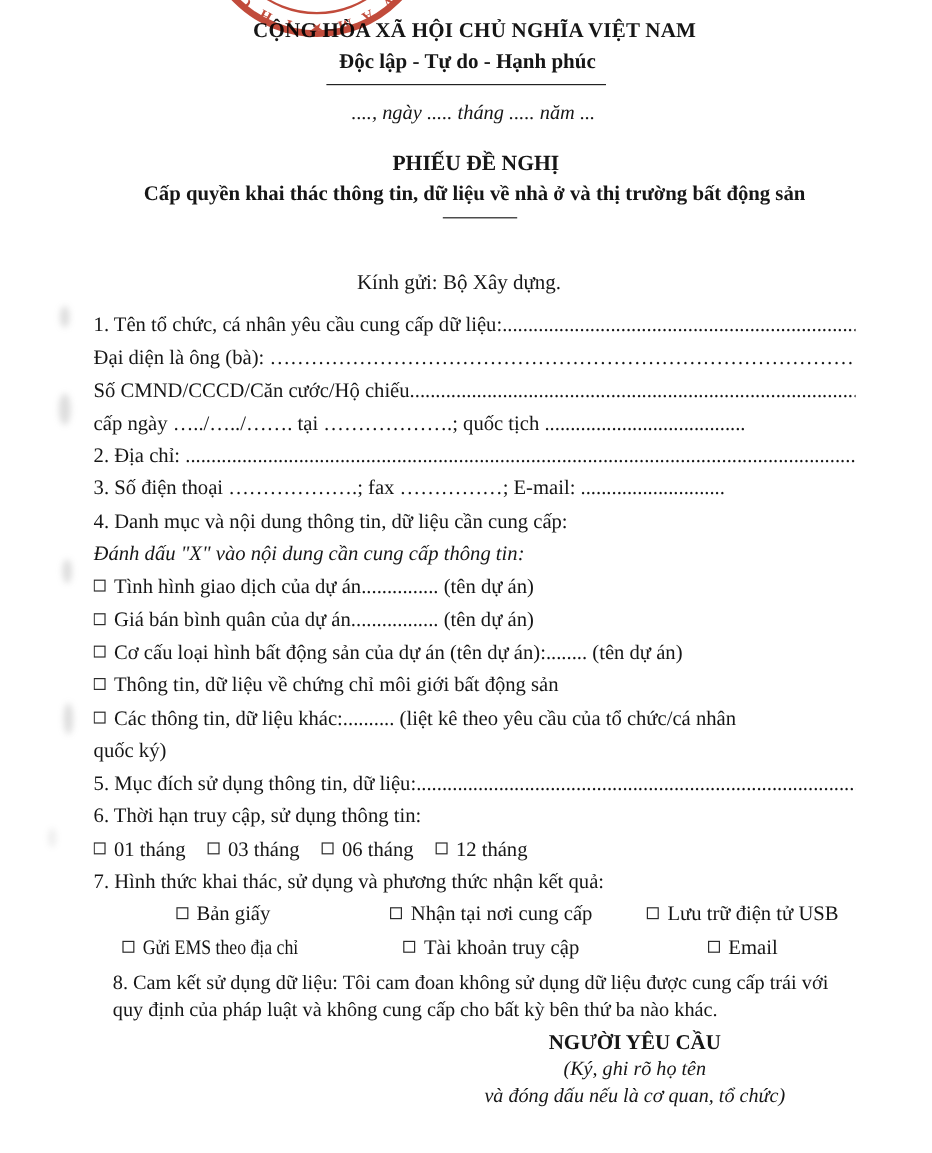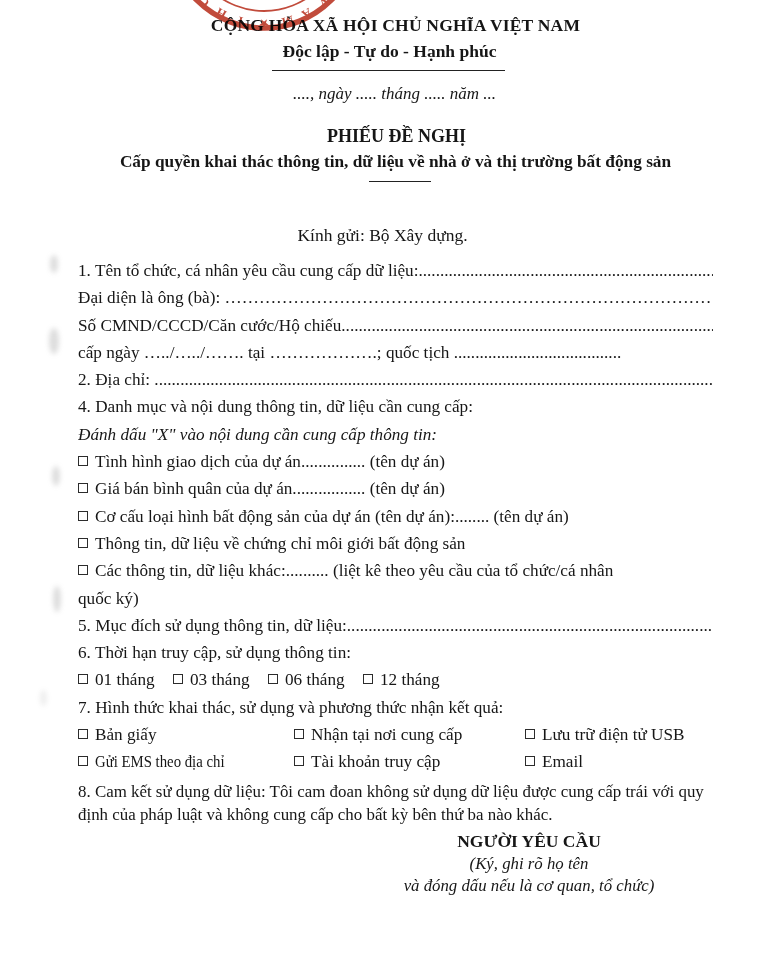--- a/index.html
+++ b/index.html
@@ -29,23 +29,23 @@
   
   .form-body{padding:10px 64px 0 78px;font-size:17.2px;line-height:27.3px;}
   .line{white-space:nowrap;overflow:hidden;}
   .wrapline{white-space:normal;}
   .cb{
     display:inline-block;width:10px;height:10px;border:1.3px solid #2c2c2c;
     margin-right:7px;vertical-align:1px;background:#fff;box-sizing:border-box;
   }
   .opt{display:inline-block;}
   .dur-opt{margin-right:14px;}
-  .grid7{display:grid;grid-template-columns:216px 231px 1fr;}
+  .grid7{display:grid;grid-template-columns:216px 231px 1fr;text-align:center;}
   .condensed{display:inline-block;transform:scaleX(0.86);transform-origin:0 50%;white-space:nowrap;}
-  .sec8{margin-top:4px;font-size:16.9px;line-height:23px;white-space:normal;}
+  .sec8{margin-top:4px;font-size:16.9px;line-height:23px;white-space:normal;margin-left:16px;}
 
   .sig-block{width:346px;margin-left:278px;margin-top:3px;text-align:center;}
   .sig-title{font-size:17.5px;font-weight:bold;line-height:24px;}
   .sig-note{font-size:16.8px;font-style:italic;line-height:22px;}
 
   
   .stamp{position:absolute;left:190px;top:-2px;width:150px;height:42px;mix-blend-mode:multiply;opacity:.92;}
   .stamp text{font-family:"Liberation Serif","DejaVu Serif",serif;font-weight:bold;}
 
   
@@ -89,20 +89,21 @@
   </div>
 
   <div class="salutation">Kính gửi: Bộ Xây dựng.</div>
 
   <div class="form-body">
     <div class="line">1. Tên tổ chức, cá nhân yêu cầu cung cấp dữ liệu:...........................................................................................</div>
     <div class="line">Đại diện là ông (bà): ……………………………………………………………………………</div>
     <div class="line">Số CMND/CCCD/Căn cước/Hộ chiếu.............................................................................................................</div>
     <div class="line">cấp ngày …../…../……. tại ……………….; quốc tịch .......................................</div>
     <div class="line">2. Địa chỉ: .........................................................................................................................................................</div>
+    <div class="line">3. Số điện thoại ……………….; fax ……………; E-mail: ............................</div>
     <div class="line">4. Danh mục và nội dung thông tin, dữ liệu cần cung cấp:</div>
     <div class="line italic">Đánh dấu "X" vào nội dung cần cung cấp thông tin:</div>
 
     <div class="line">
       <span class="cb"></span><span>Tình hình giao dịch của dự án............... (tên dự án)</span>
     </div>
     <div class="line">
       <span class="cb"></span><span>Giá bán bình quân của dự án................. (tên dự án)</span>
     </div>
     <div class="line">

